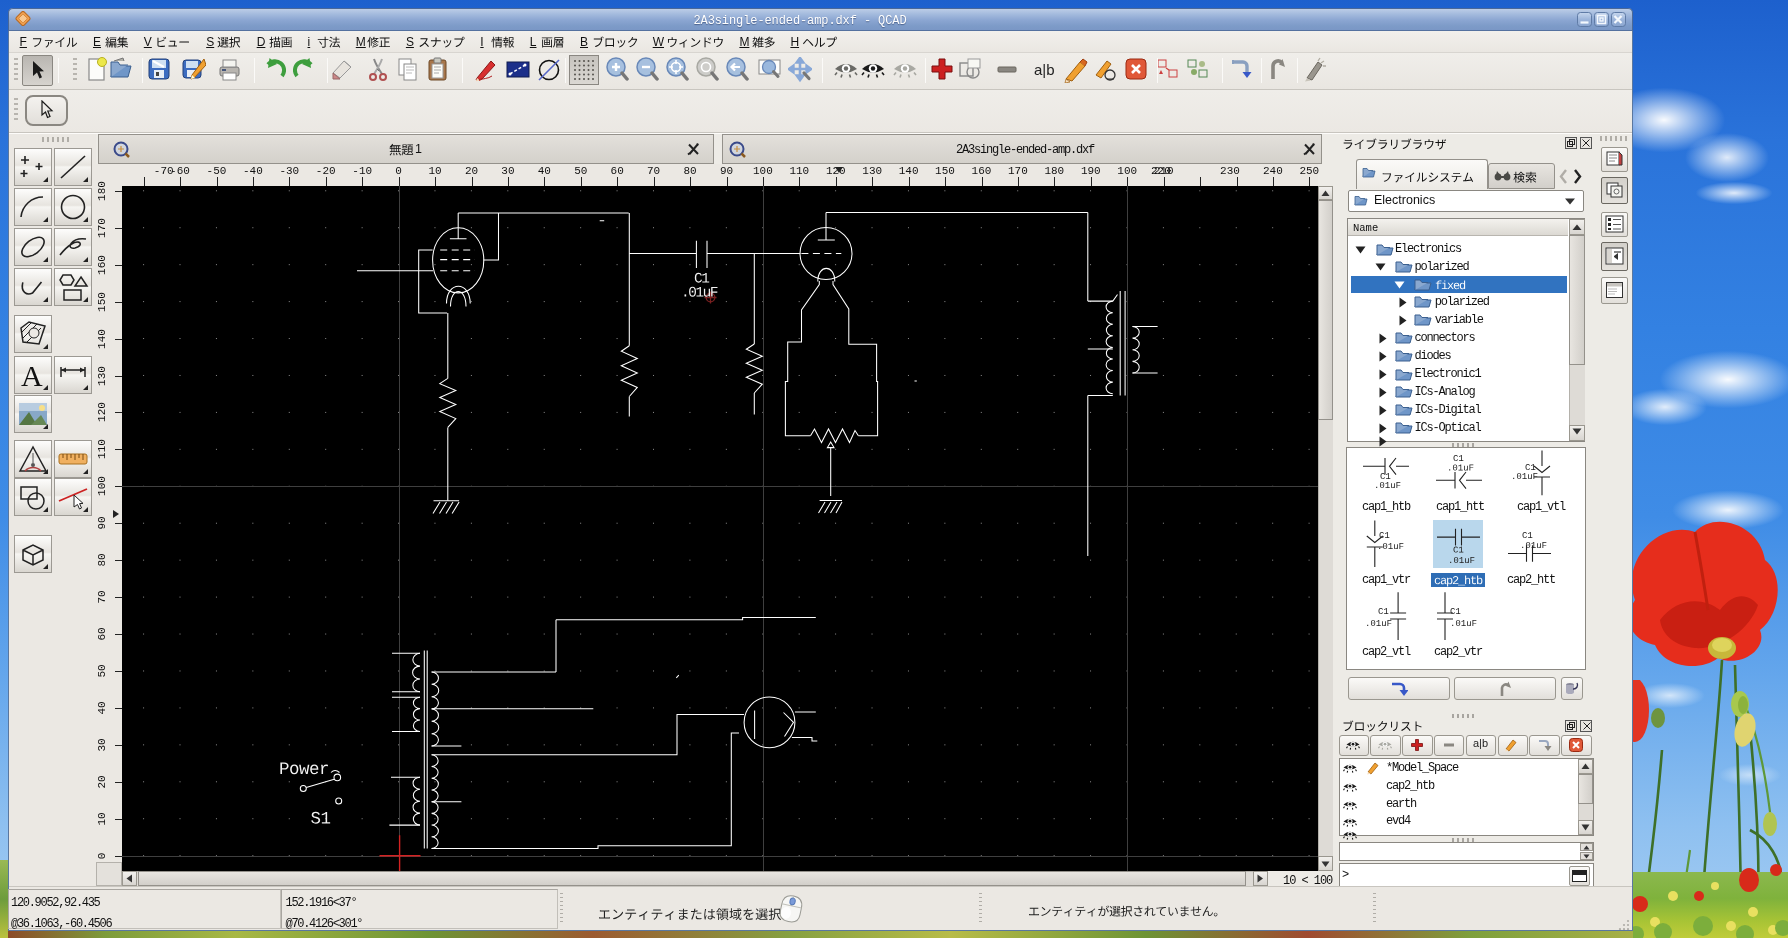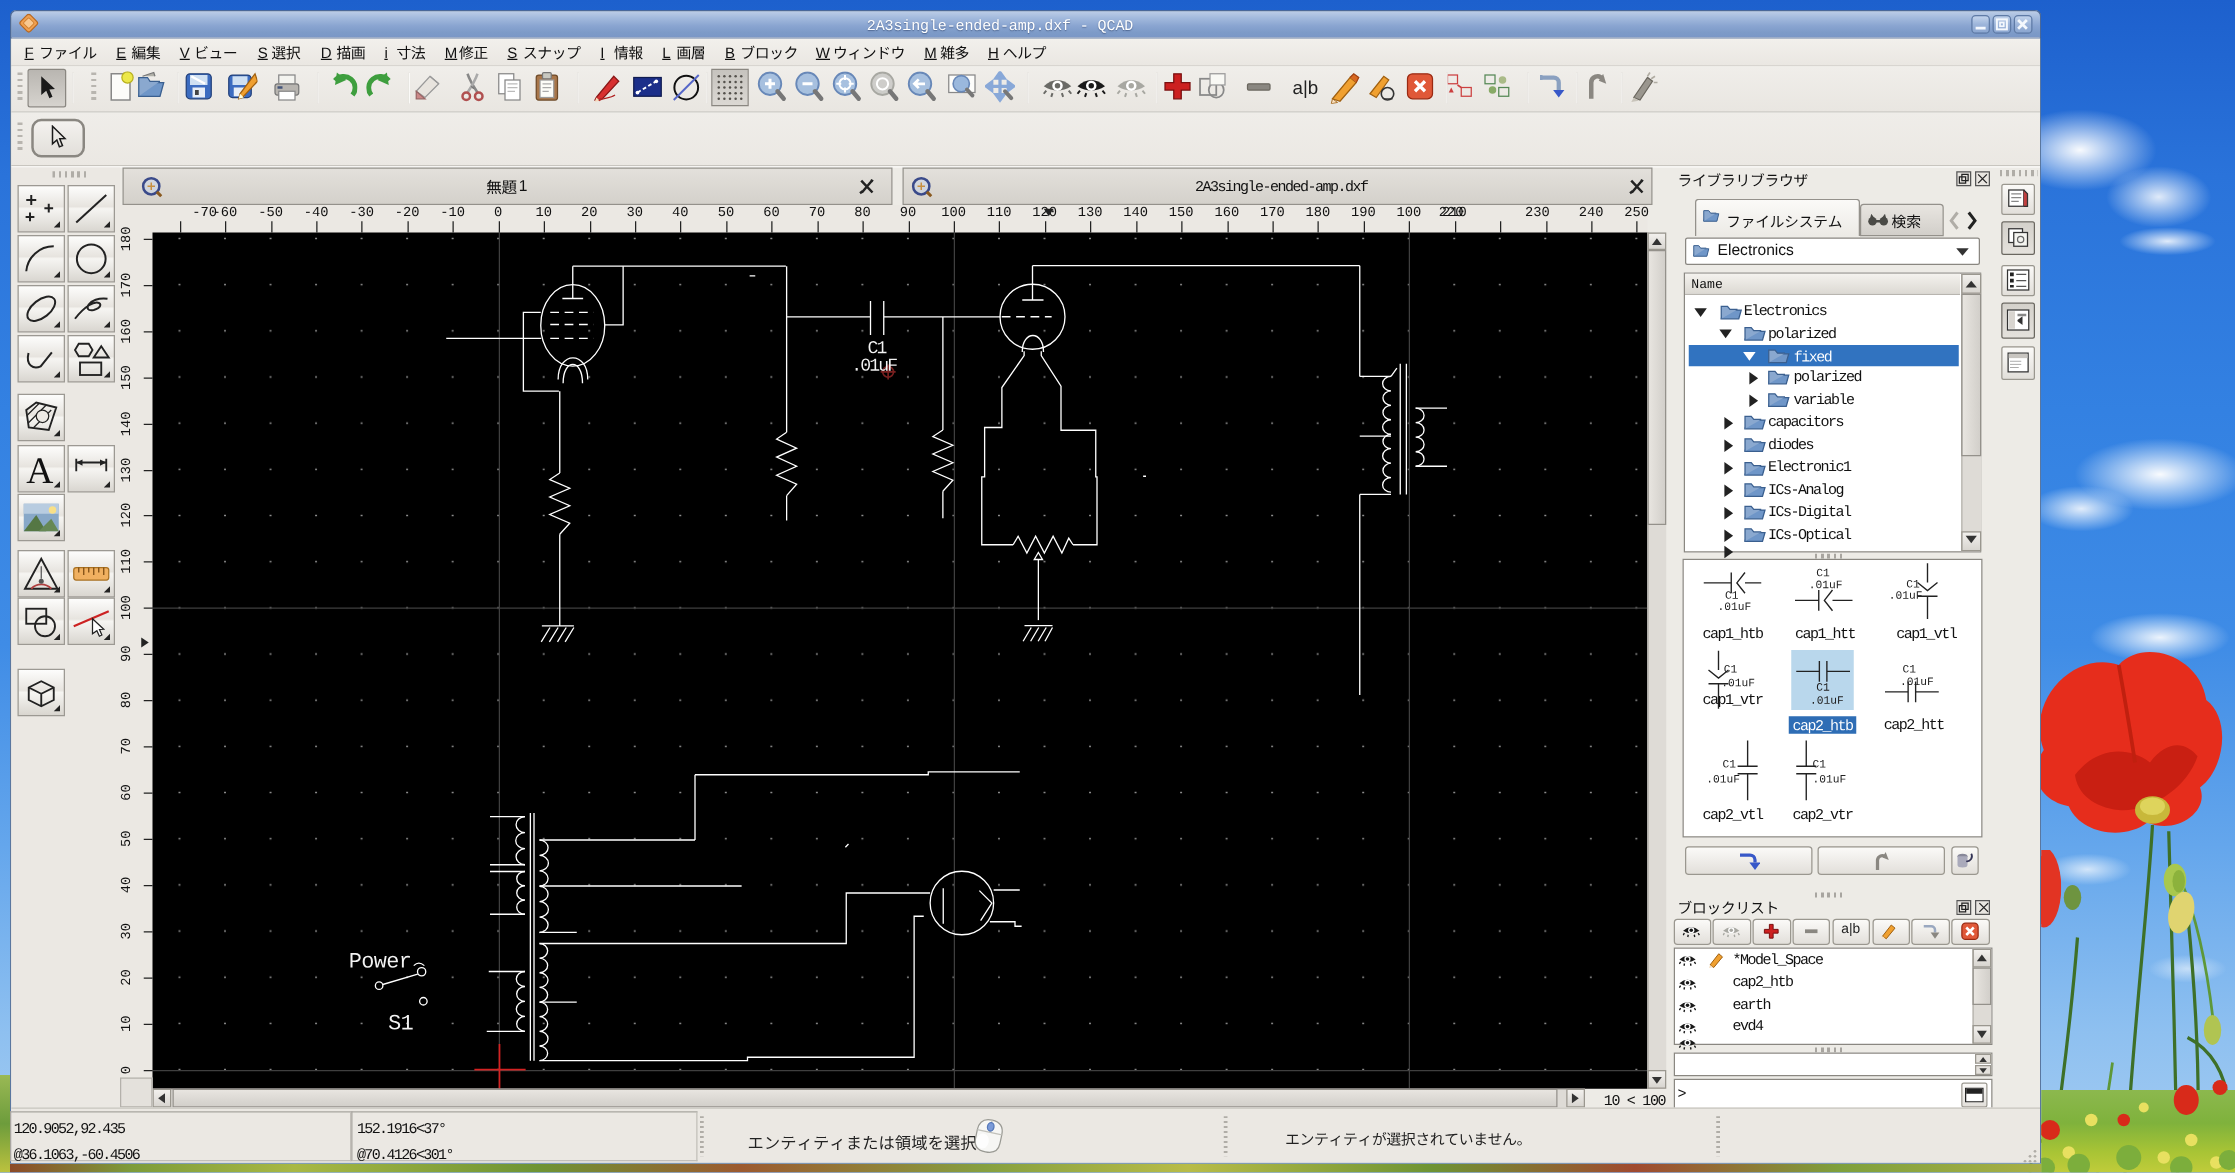--- a/index.html
+++ b/index.html
@@ -926,21 +926,21 @@
     <path d="M1 13 L1 3 L6 3 L8 5.5 L14 5.5" fill="#8aa8cf" stroke="#3a5f8f"></path>
   </svg>
 <div class="a bmp" style="left:1434.8px;top:312.5px;color:#111">variable</div>
 <svg class="a" style="left:1378.5px;top:332.7px" width="8" height="11" viewBox="0 0 8 11">
     <path d="M0.5 0.5 v10 L7.5 5.5Z" fill="#222"></path>
   </svg>
 <svg class="a" style="left:1395.0px;top:330.2px" width="18" height="15" viewBox="0 0 18 15">
     <path d="M1 13 L3 6 L17 6 L15 13 Z" fill="#6f96c8" stroke="#3a5f8f"></path>
     <path d="M1 13 L1 3 L6 3 L8 5.5 L14 5.5" fill="#8aa8cf" stroke="#3a5f8f"></path>
   </svg>
-<div class="a bmp" style="left:1414.4px;top:330.7px;color:#111">capacitors</div>
+<div class="a bmp" style="left:1414.4px;top:330.7px;color:#111">connectors</div>
 <svg class="a" style="left:1378.5px;top:350.7px" width="8" height="11" viewBox="0 0 8 11">
     <path d="M0.5 0.5 v10 L7.5 5.5Z" fill="#222"></path>
   </svg>
 <svg class="a" style="left:1395.0px;top:348.2px" width="18" height="15" viewBox="0 0 18 15">
     <path d="M1 13 L3 6 L17 6 L15 13 Z" fill="#6f96c8" stroke="#3a5f8f"></path>
     <path d="M1 13 L1 3 L6 3 L8 5.5 L14 5.5" fill="#8aa8cf" stroke="#3a5f8f"></path>
   </svg>
 <div class="a bmp" style="left:1414.4px;top:348.7px;color:#111">diodes</div>
 <svg class="a" style="left:1378.5px;top:369.0px" width="8" height="11" viewBox="0 0 8 11">
     <path d="M0.5 0.5 v10 L7.5 5.5Z" fill="#222"></path>
@@ -1054,21 +1054,21 @@
     <path transform="translate(1455.40,614.00) scale(0.004395,-0.004395)" d="M157 0V145H596V1166Q559 1088 420.5 1030.0Q282 972 148 972V1120Q296 1120 427.5 1185.0Q559 1250 611 1349H777V145H1130V0Z" fill="#222" stroke="none"></path>
     <path transform="translate(1450.00,626.00) scale(0.004395,-0.004395)" d="M496 0V299H731V0Z" fill="#222" stroke="none"></path>
     <path transform="translate(1455.40,626.00) scale(0.004395,-0.004395)" d="M1103 675Q1103 337 978.5 158.5Q854 -20 611 -20Q368 -20 246.0 157.5Q124 335 124 675Q124 1024 243.0 1197.0Q362 1370 617 1370Q866 1370 984.5 1195.5Q1103 1021 1103 675ZM920 675Q920 965 849.5 1094.5Q779 1224 617 1224Q451 1224 378.5 1096.0Q306 968 306 675Q306 390 379.5 258.5Q453 127 613 127Q772 127 846.0 262.0Q920 397 920 675ZM496 555V804H731V555Z" fill="#222" stroke="none"></path>
     <path transform="translate(1460.80,626.00) scale(0.004395,-0.004395)" d="M157 0V145H596V1166Q559 1088 420.5 1030.0Q282 972 148 972V1120Q296 1120 427.5 1185.0Q559 1250 611 1349H777V145H1130V0Z" fill="#222" stroke="none"></path>
     <path transform="translate(1466.20,626.00) scale(0.004395,-0.004395)" d="M365 1082V396Q365 240 414.0 179.5Q463 119 589 119Q718 119 793.0 207.0Q868 295 868 455V1082H1049V231Q1049 42 1055 0H885Q884 5 883.0 27.0Q882 49 880.5 77.5Q879 106 877 185H874Q812 73 730.5 26.5Q649 -20 528 -20Q350 -20 267.5 68.5Q185 157 185 361V1082Z" fill="#222" stroke="none"></path>
     <path transform="translate(1471.60,626.00) scale(0.004395,-0.004395)" d="M385 1193V699H1061V541H385V0H194V1349H1085V1193Z" fill="#222" stroke="none"></path>
   </svg>
 <div class="a bmp" style="left:1362px;top:500px">cap1_htb</div>
 <div class="a bmp" style="left:1436px;top:500px">cap1_htt</div>
 <div class="a bmp" style="left:1517px;top:500px">cap1_vtl</div>
-<div class="a bmp" style="left:1362px;top:553px">cap1_vtr</div>
+<div class="a bmp" style="left:1362px;top:573px">cap1_vtr</div>
 <div class="a" style="left:1431px;top:573px;width:54px;height:14px;background:#2e6db5"></div>
 <svg style="position:absolute;left:1434.0px;top:571.5px;overflow:visible" width="52" height="17" viewBox="0 -12.00 52 16.80">
     <g fill="#fff">
       <path transform="translate(0.00,0.00) scale(0.005859,-0.005859)" d="M130 542Q130 812 259.0 957.0Q388 1102 632 1102Q814 1102 932.0 1014.5Q1050 927 1078 779L886 765Q870 856 806.0 908.5Q742 961 624 961Q466 961 392.5 863.0Q319 765 319 546Q319 324 392.5 221.5Q466 119 623 119Q731 119 802.0 172.0Q873 225 890 334L1080 322Q1067 226 1007.5 147.5Q948 69 850.0 24.5Q752 -20 631 -20Q386 -20 258.0 124.0Q130 268 130 542Z"></path>
       <path transform="translate(6.00,0.00) scale(0.005859,-0.005859)" d="M1101 111Q1127 111 1160 118V6Q1092 -10 1021 -10Q921 -10 875.5 42.5Q830 95 824 207H818Q753 86 664.5 33.0Q576 -20 446 -20Q288 -20 208.0 66.0Q128 152 128 302Q128 651 582 656L818 660V719Q818 850 765.0 907.5Q712 965 596 965Q478 965 426.0 923.0Q374 881 364 793L176 810Q222 1102 599 1102Q799 1102 899.5 1008.5Q1000 915 1000 738V272Q1000 192 1021.0 151.5Q1042 111 1101 111ZM492 117Q588 117 662.0 163.0Q736 209 777.0 286.0Q818 363 818 445V534L628 530Q510 528 448.0 504.0Q386 480 351.5 430.5Q317 381 317 299Q317 217 361.5 167.0Q406 117 492 117Z"></path>
       <path transform="translate(12.00,0.00) scale(0.005859,-0.005859)" d="M1090 546Q1090 -20 698 -20Q452 -20 367 164H362Q366 156 366 -2V-425H185V858Q185 1028 179 1082H354Q355 1078 357.0 1052.5Q359 1027 361.5 977.5Q364 928 364 904H368Q418 1009 495.5 1056.5Q573 1104 698 1104Q896 1104 993.0 967.5Q1090 831 1090 546ZM904 546Q904 772 843.0 868.5Q782 965 651 965Q500 965 433.0 855.5Q366 746 366 524Q366 311 433.0 212.0Q500 113 649 113Q782 113 843.0 214.0Q904 315 904 546Z"></path>
       <path transform="translate(18.00,0.00) scale(0.005859,-0.005859)" d="M144 0V117Q193 226 296.5 336.5Q400 447 578 589Q737 716 807.0 810.0Q877 904 877 991Q877 1102 808.0 1162.0Q739 1222 611 1222Q497 1222 426.5 1159.5Q356 1097 343 984L159 1001Q179 1171 298.0 1270.5Q417 1370 611 1370Q824 1370 943.0 1274.0Q1062 1178 1062 1002Q1062 887 986.0 772.5Q910 658 759 538Q553 374 473.5 296.5Q394 219 361 146H1084V0Z"></path>
       <path transform="translate(24.00,0.00) scale(0.005859,-0.005859)" d="M-5 -220V-124H1233V-220Z"></path>
       <path transform="translate(30.01,0.00) scale(0.005859,-0.005859)" d="M185 1484H366V1094Q366 1035 357 897H360Q465 1102 699 1102Q1049 1102 1049 721V0H868V695Q868 831 815.5 897.0Q763 963 648 963Q524 963 444.5 872.5Q365 782 365 627V0H185Z"></path>
       <path transform="translate(36.01,0.00) scale(0.005859,-0.005859)" d="M190 940V1082H360L418 1364H538V1082H970V940H538V288Q538 209 580.5 171.0Q623 133 720 133Q854 133 1017 167V30Q848 -16 682 -16Q520 -16 439.0 52.5Q358 121 358 269V940Z"></path>

